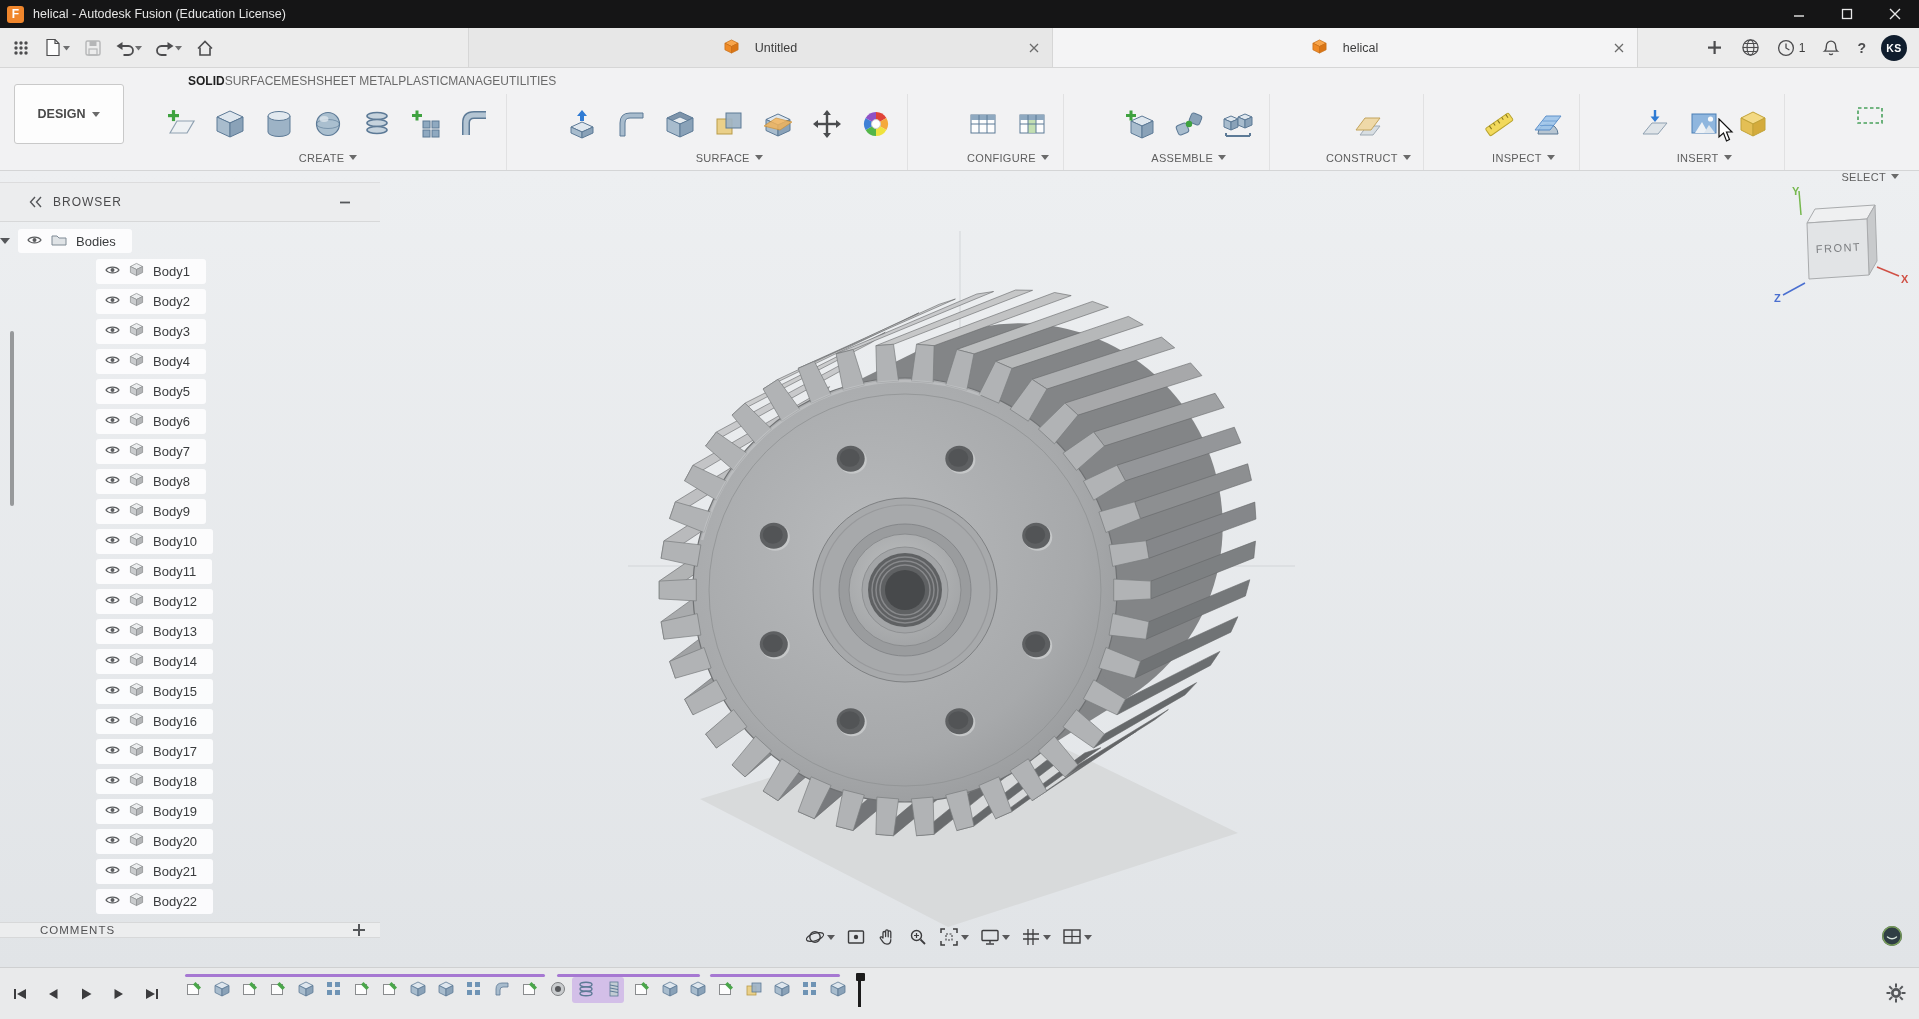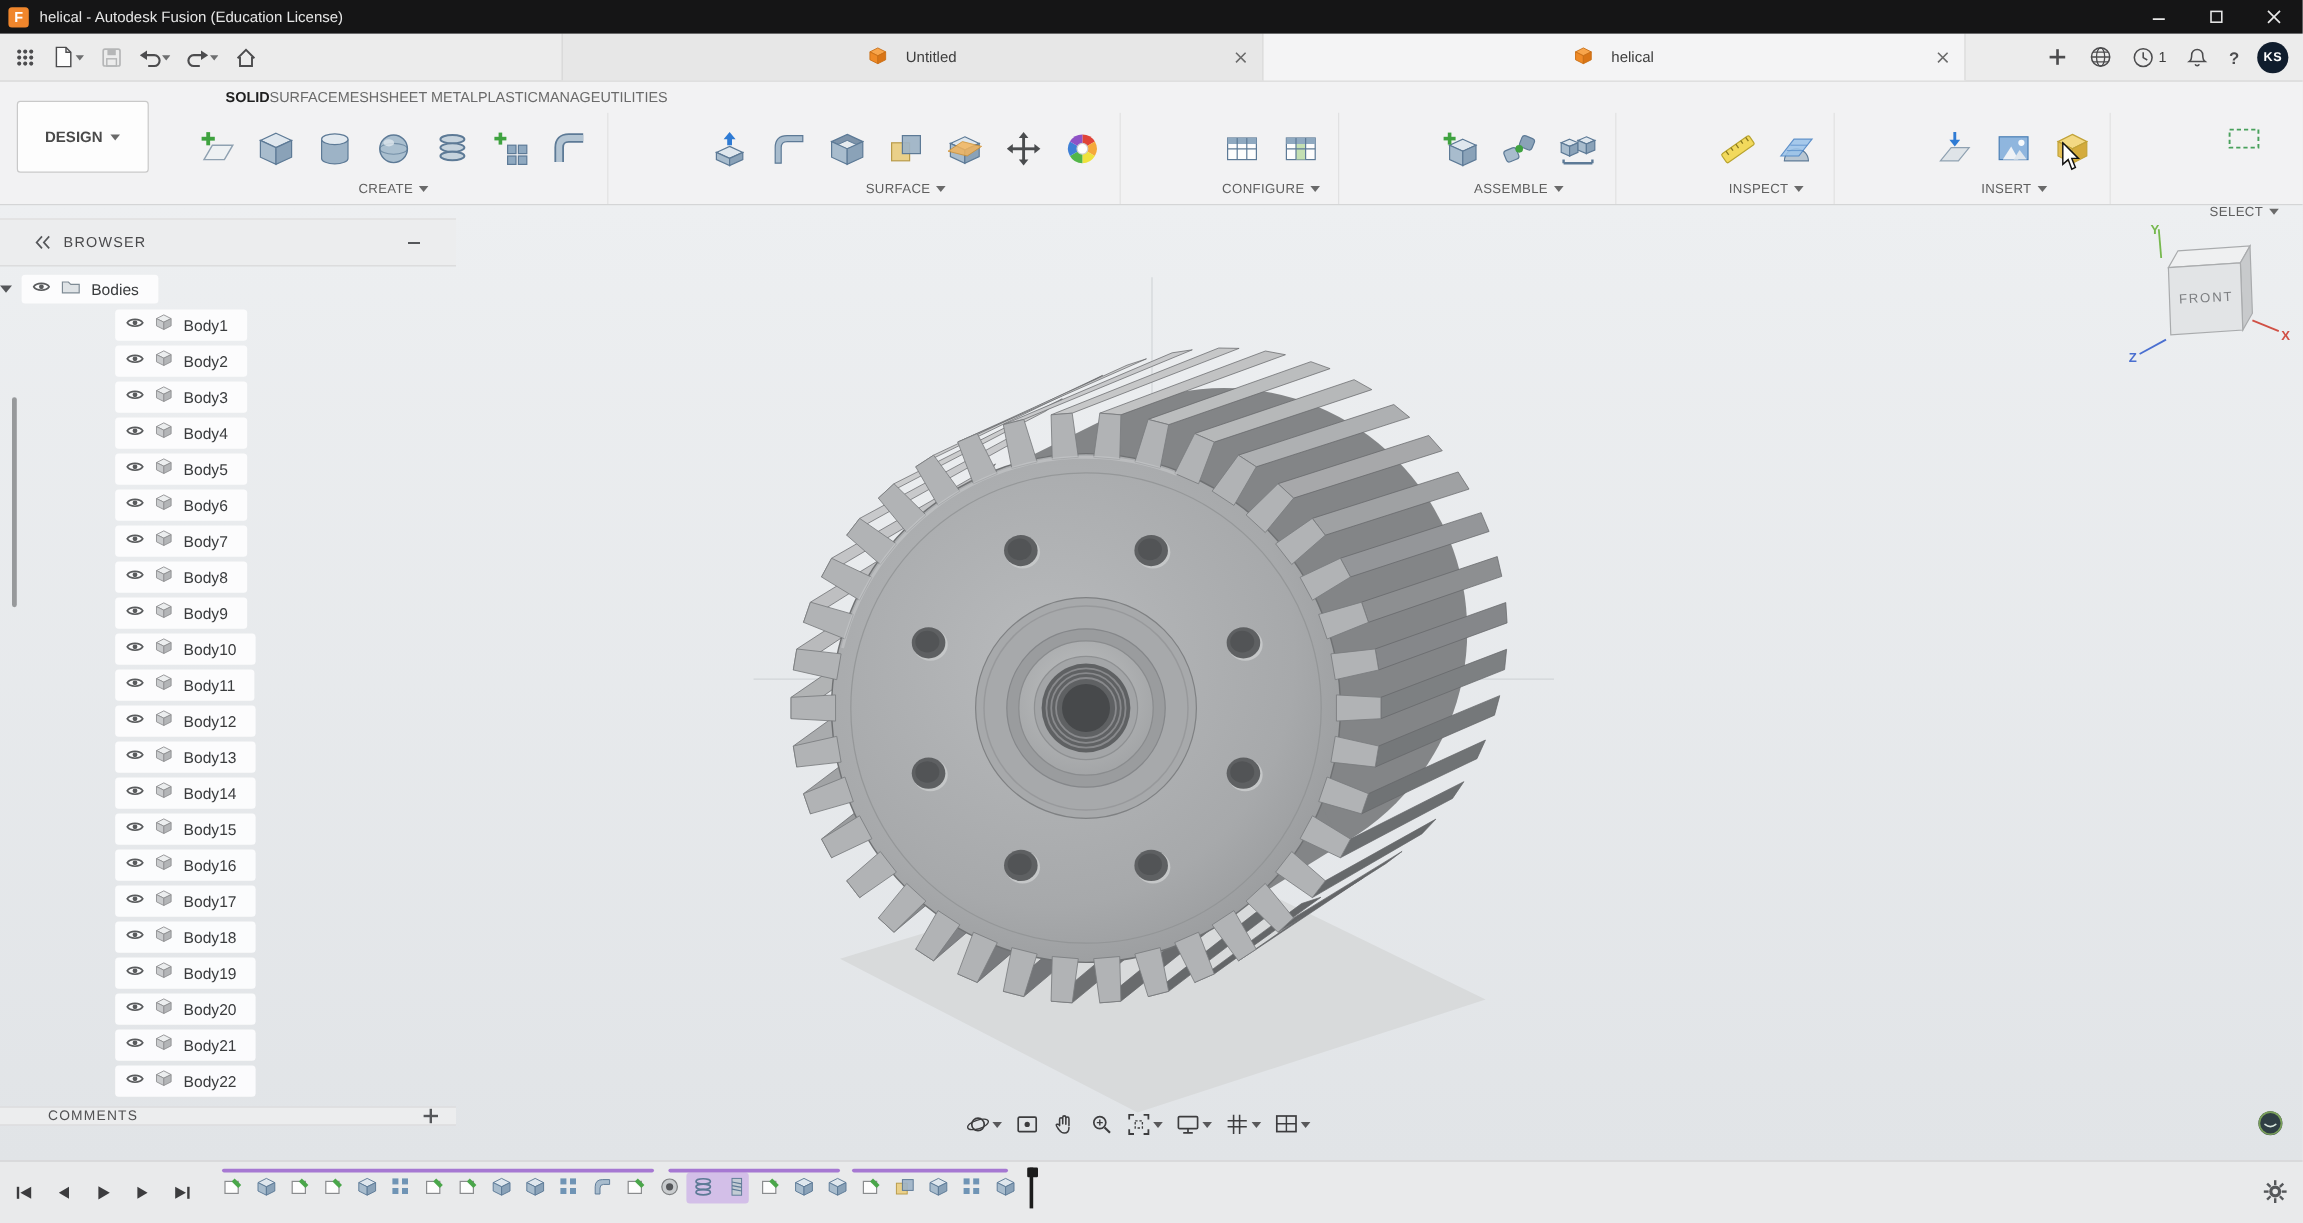--- a/index.html
+++ b/index.html
@@ -430,20 +430,34 @@
                 <path d="M4,28 h24 M4,28 v-3 M28,28 v-3" stroke="#5d7a96" stroke-width="2" fill="none"></path>
               </svg>
             </div>
       </div>
       <div class="group-label">
             <span>ASSEMBLE</span>
             <span class="dcaret"></span>
           </div>
     </div>
 
+    <div class="tool-group">
+      <div class="tool-icons">
+        <div class="tool">
+              <svg width="32" height="32" viewBox="0 0 32 32">
+                <polygon points="8,27 15,18 28,18 21,27" fill="#d7dde2" stroke="#9aa6b0" opacity="0.95"></polygon>
+                <polygon points="4,22 13,10 28,10 19,22" fill="#efd9a8" stroke="#c3a45c"></polygon>
+              </svg>
+            </div>
+      </div>
+      <div class="group-label">
+            <span>CONSTRUCT</span>
+            <span class="dcaret"></span>
+          </div>
+    </div>
 
     <div class="tool-group">
       <div class="tool-icons">
         <div class="tool">
               <svg width="32" height="32" viewBox="0 0 32 32">
                 <g transform="rotate(-35 16 16)">
                   <rect x="2" y="12" width="28" height="9" rx="1.5" fill="#f2d95c" stroke="#b9a42f"></rect>
                   <path d="M7,12 v4 M12,12 v3 M17,12 v4 M22,12 v3 M27,12 v4" stroke="#8a7a20" stroke-width="1.1" fill="none"></path>
                 </g>
               </svg>

